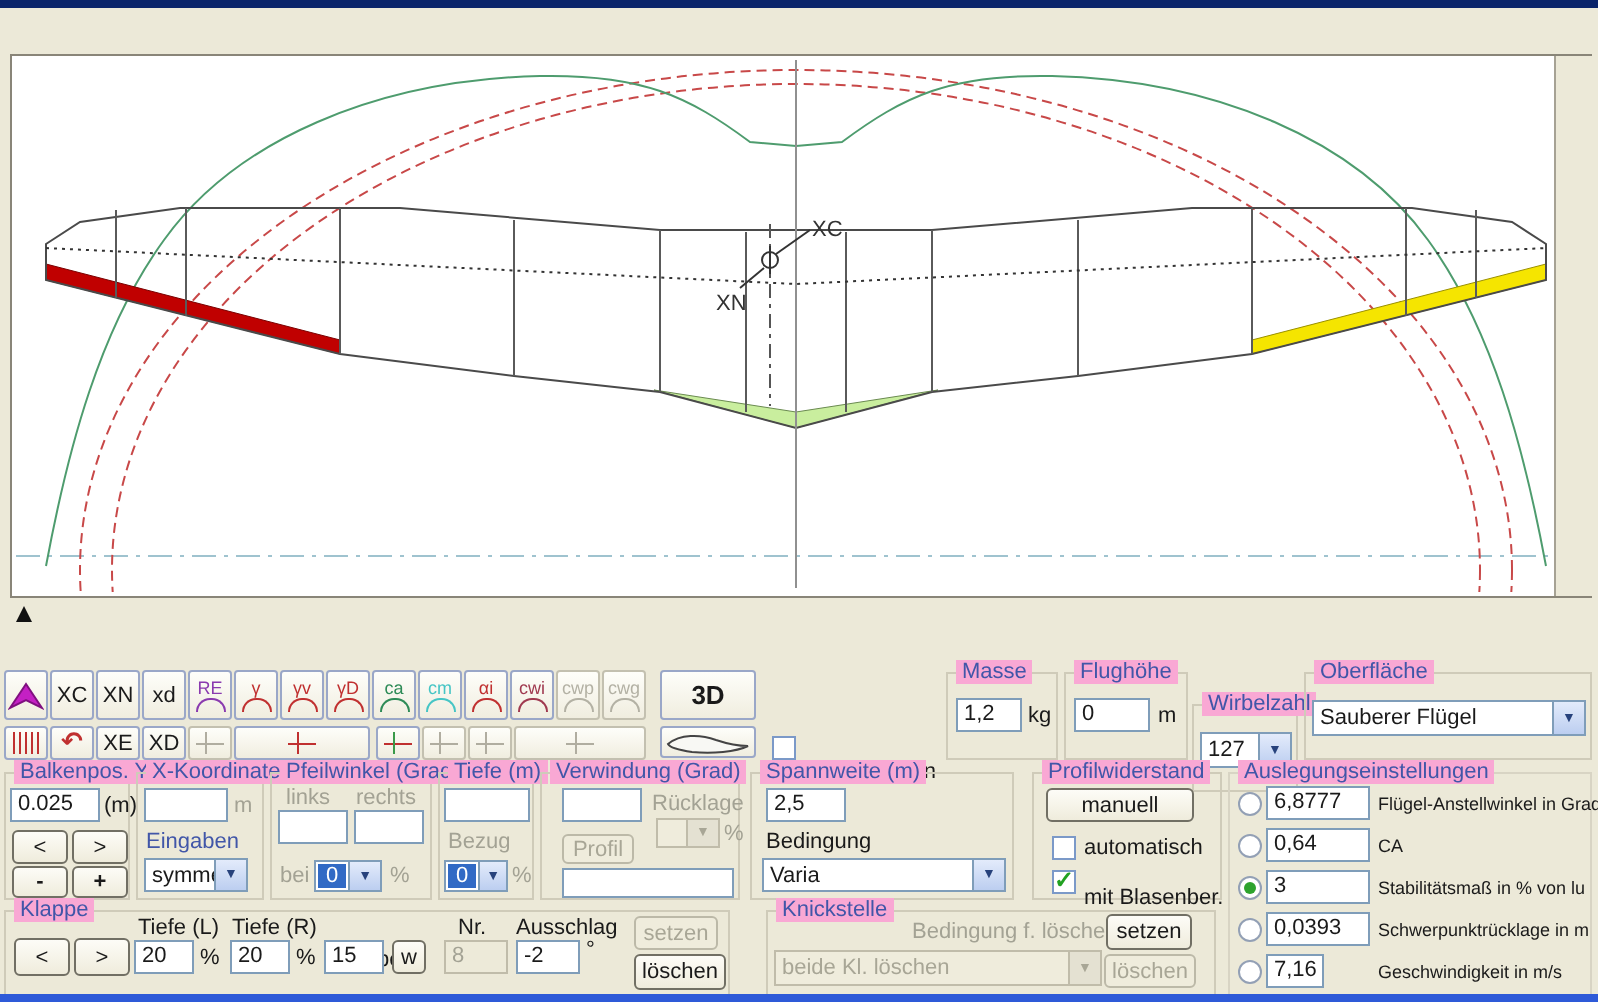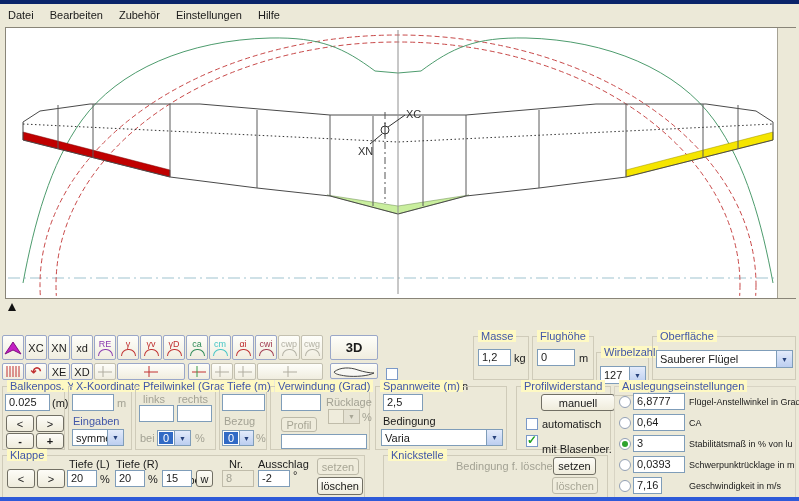--- a/index.html
+++ b/index.html
@@ -25,21 +25,21 @@
        display:flex;align-items:center;justify-content:center;font-size:11px;box-sizing:border-box;cursor:pointer}
   .btn.dis{color:#A8A696;border-color:#BCB9A8;background:#EFECDC}
   .tb{position:absolute;background:linear-gradient(#FEFEFA,#F0EDDF);border:1px solid #9AA7C8;border-radius:2px;
       display:flex;flex-direction:column;align-items:center;justify-content:center;box-sizing:border-box;cursor:pointer}
   .tb.dis{border-color:#C3C0B0}
   .clab{font-size:9px;line-height:9px}
   .hump{width:13px;height:6px;border:1px solid currentColor;border-bottom:none;border-radius:13px 13px 0 0;display:block}
   .c-red{color:#C03030}.c-green{color:#2E8B57}.c-cyan{color:#45C5C5}.c-purple{color:#8A3AAF}
   .c-dkred{color:#A03A50}.c-gray{color:#B3B1A4}
   .grp{position:absolute;border:1px solid #CFCBB9;box-sizing:border-box}
-  .glab{position:absolute;top:-7px;left:4px;background:#fef9c3;padding:0 3px;color:#4156A8;white-space:nowrap}
+  .glab{position:absolute;top:-7px;left:4px;background:#f9a8d4;padding:0 3px;color:#4156A8;white-space:nowrap}
   .blue{color:#4156A8}.gray{color:#A3A294}
   .lbl{position:absolute;white-space:nowrap}
   .combo{position:absolute;background:#fff;border:1px solid #7F9DB9;box-sizing:border-box;display:flex;align-items:stretch;cursor:pointer}
   .combo .val{flex:1;padding:0 3px;white-space:nowrap;overflow:hidden;font-size:11px;display:flex;align-items:center}
   .combo .arr{width:15px;background:linear-gradient(#E3EBFB,#BCCEF0);border-left:1px solid #7F9DB9;
               display:flex;align-items:center;justify-content:center;font-size:7px;color:#27427C}
   .combo.dis{background:#EFECDC;border-color:#C0BCAA}
   .combo.dis .val{color:#A8A696}
   .combo.dis .arr{background:#E4E1D2;color:#A8A696;border-left-color:#C0BCAA}
   .combo .val.sel{background:#316AC5;color:#fff;margin:1px;flex:0 0 auto;padding:0 4px}
@@ -48,27 +48,20 @@
   .rad{position:absolute;width:12px;height:12px;border-radius:50%;background:#fff;border:1px solid #93A0B5;box-sizing:border-box}
   .rad.on::after{content:"";position:absolute;left:2px;top:2px;width:6px;height:6px;border-radius:50%;background:#2EA32E}
   .small{font-size:9px}
 </style>
 </head>
 <body>
 
 <div id="app">
   <div class="titlebar"></div>
 
-  <div class="menu">
-    <span>Datei</span>
-    <span>Bearbeiten</span>
-    <span>Zubehör</span>
-    <span>Einstellungen</span>
-    <span>Hilfe</span>
-  </div>
 
   <div class="canvas">
     <svg width="771" height="268" viewBox="0 0 771 268">
       <line x1="2" y1="250" x2="769" y2="250" stroke="#9FC3CF" stroke-dasharray="12 4 2 4"></line>
       <ellipse cx="392" cy="257" rx="358" ry="250" fill="none" stroke="#C84848" stroke-dasharray="5 3"></ellipse>
       <ellipse cx="392" cy="257" rx="342" ry="243" fill="none" stroke="#C84848" stroke-dasharray="5 3"></ellipse>
       <path d="M17 255 C28 196 44 136 76 92 C112 42 182 12 264 10 C315 9 338 20 369 43 L392 45 L415 43 C446 20 469 9 520 10 C602 12 672 42 708 92 C740 136 756 196 767 255" fill="none" stroke="#4E9C6E"></path>
       <path d="M17 104 L164 142 L164 149 L17 112 Z" fill="#C00000" stroke="#7A0000" stroke-width="0.5"></path>
       <path d="M620 142 L767 104 L767 112 L620 149 Z" fill="#F5E500" stroke="#9A9000" stroke-width="0.5"></path>
       <path d="M321 167 L392 178 L463 167 L392 186 Z" fill="#C9EE9E" stroke="#6A8A50" stroke-width="0.5"></path>
@@ -297,21 +290,21 @@
       <div class="field" style="left:7px;top:7px;width:40px;height:17px">2,5</div>
       <span class="lbl" style="left:7px;top:28px">Bedingung</span>
       <div class="combo" style="left:5px;top:42px;width:122px;height:17px">
         <span class="val">Varia</span>
         <span class="arr">▼</span>
       </div>
     </div>
 
     <div class="grp" style="left:516px;top:6px;width:95px;height:64px">
       <span class="glab">Profilwiderstand</span>
-      <div class="btn" style="left:24px;top:7px;width:74px;height:17px">manuell</div>
+      <div class="btn" style="left:6px;top:7px;width:74px;height:17px">manuell</div>
       <div class="cb" style="left:9px;top:31px"></div>
       <span class="lbl" style="left:25px;top:31px">automatisch</span>
       <div class="cb on" style="left:9px;top:48px"></div>
       <span class="lbl" style="left:25px;top:56px">mit Blasenber.</span>
     </div>
 
     <div class="grp" style="left:614px;top:6px;width:182px;height:112px;border-color:#D8D4C4">
       <span class="glab">Auslegungseinstellungen</span>
       <div class="rad" style="left:4px;top:9px"></div>
       <div class="field" style="left:18px;top:6px;width:52px;height:17px">6,8777</div>
@@ -348,19 +341,23 @@
       <span class="lbl" style="left:255px;top:2px">Ausschlag</span>
       <div class="field" style="left:255px;top:14px;width:32px;height:17px">-2</div>
       <span class="lbl" style="left:290px;top:13px">°</span>
       <div class="btn dis" style="left:314px;top:2px;width:42px;height:17px">setzen</div>
       <div class="btn" style="left:314px;top:21px;width:46px;height:18px">löschen</div>
     </div>
 
     <div class="grp" style="left:383px;top:75px;width:225px;height:44px">
       <span class="glab">Knickstelle</span>
       <span class="lbl gray" style="left:72px;top:4px">Bedingung f. löschen</span>
+      <div class="combo dis" style="left:3px;top:19px;width:164px;height:18px">
+        <span class="val">beide Kl. löschen</span>
+        <span class="arr">▼</span>
+      </div>
       <div class="btn" style="left:169px;top:1px;width:43px;height:18px">setzen</div>
       <div class="btn dis" style="left:168px;top:21px;width:46px;height:17px">löschen</div>
     </div>
   </div>
 
   <div class="winbottom"></div>
 </div>
 
 </body></html>

